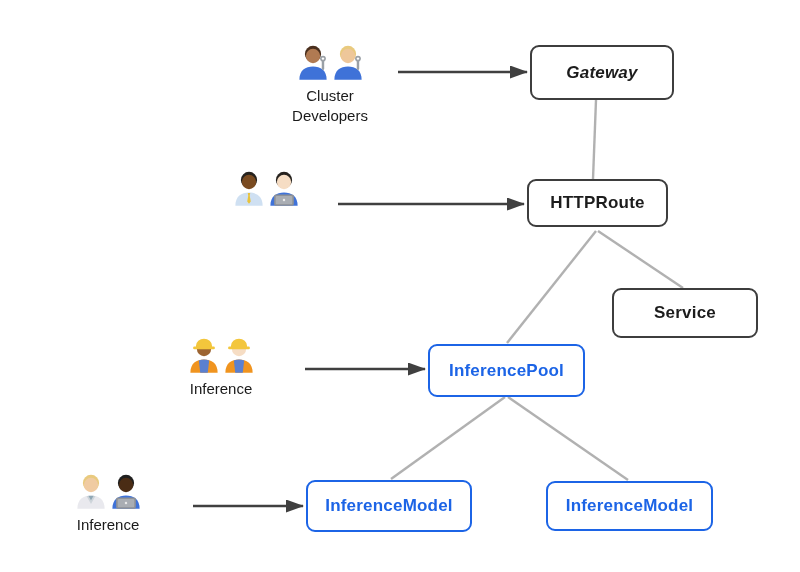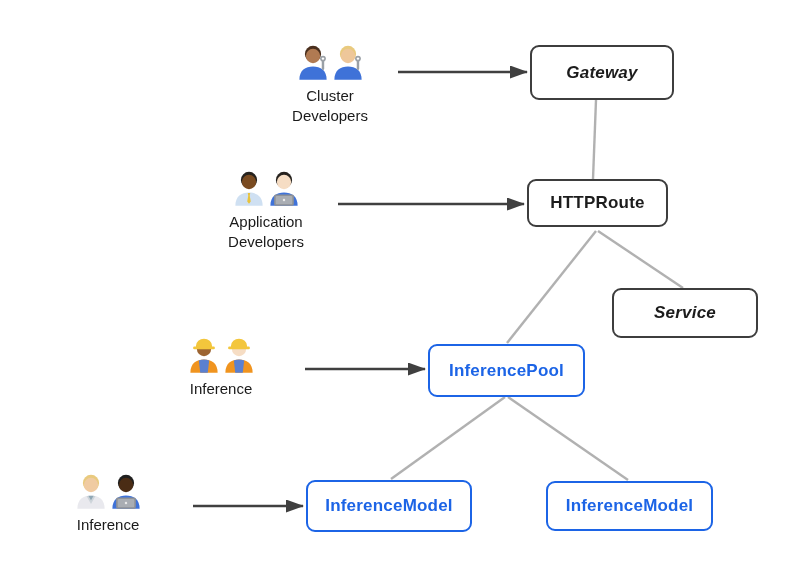--- a/index.html
+++ b/index.html
@@ -80,21 +80,21 @@
       <line x1="305" y1="369" x2="425" y2="369" stroke="#404040" stroke-width="2.4" marker-end="url(#arrowhead)"></line>
       <line x1="193" y1="506" x2="303" y2="506" stroke="#404040" stroke-width="2.4" marker-end="url(#arrowhead)"></line>
     </svg>
   <div id="nodes">
       <div class="node dark" style="left: 530px; top: 45px; width: 144px; height: 55px; font-style: italic;">
         <span class="node-label">Gateway</span>
       </div>
       <div class="node dark" style="left: 527px; top: 179px; width: 141px; height: 48px;">
         <span class="node-label">HTTPRoute</span>
       </div>
-      <div class="node dark" style="left: 612px; top: 288px; width: 146px; height: 50px; font-style: italic;">
+      <div class="node dark" style="left: 612px; top: 288px; width: 146px; height: 50px;">
         <span class="node-label">Service</span>
       </div>
       <div class="node blue" style="left: 428px; top: 344px; width: 157px; height: 53px;">
         <span class="node-label">InferencePool</span>
       </div>
       <div class="node blue" style="left: 306px; top: 480px; width: 166px; height: 52px;">
         <span class="node-label">InferenceModel</span>
       </div>
       <div class="node blue" style="left: 546px; top: 481px; width: 167px; height: 50px;">
         <span class="node-label">InferenceModel</span>
@@ -139,24 +139,20 @@
           </svg>
           <svg class="person" width="32" height="42" viewBox="0 0 34 44">
             <circle cx="17" cy="16.6" r="8.6" fill="#26221e"></circle>
             <circle cx="17" cy="18.8" r="7.6" fill="#f6ddc4"></circle>
             <path d="M2.5,44 C2.5,34 9,30 17,30 C25,30 31.5,34 31.5,44 Z" fill="#3f72d8"></path>
             <rect x="6.5" y="32" width="21" height="12" rx="1.8" fill="#8e9196"></rect>
             <rect x="8.2" y="33.6" width="17.6" height="8.8" rx="1" fill="#a9adb3"></rect>
             <circle cx="17" cy="38" r="1.3" fill="#e8e8e8"></circle>
           </svg>
         </div>
-        <div class="persona-label">
-          <div>Application</div>
-          <div>Developers</div>
-        </div>
       </div>
       <div class="persona" style="left: 131px; top: 331px;">
         <div class="people-row">
           <svg class="person" width="32" height="42" viewBox="0 0 34 44">
             <circle cx="17" cy="18.8" r="7.6" fill="#9c6431"></circle>
             <path d="M2.5,44 C2.5,34 9,30 17,30 C25,30 31.5,34 31.5,44 Z" fill="#f0941f"></path>
             <path d="M8.5,15.4 a8.5,7.6 0 0 1 17,0 l0,0.8 1.6,0 a1.5,1.5 0 0 1 0,3 l-20.2,0 a1.5,1.5 0 0 1 0,-3 l1.6,0 z" fill="#f3c63c"></path>
             <path d="M11.5,31 C13.3,30.3 15.1,30 17,30 C18.9,30 20.7,30.3 22.5,31 L21,44 L13,44 Z" fill="#5b80d0"></path>
           </svg>
           <svg class="person" width="32" height="42" viewBox="0 0 34 44">

